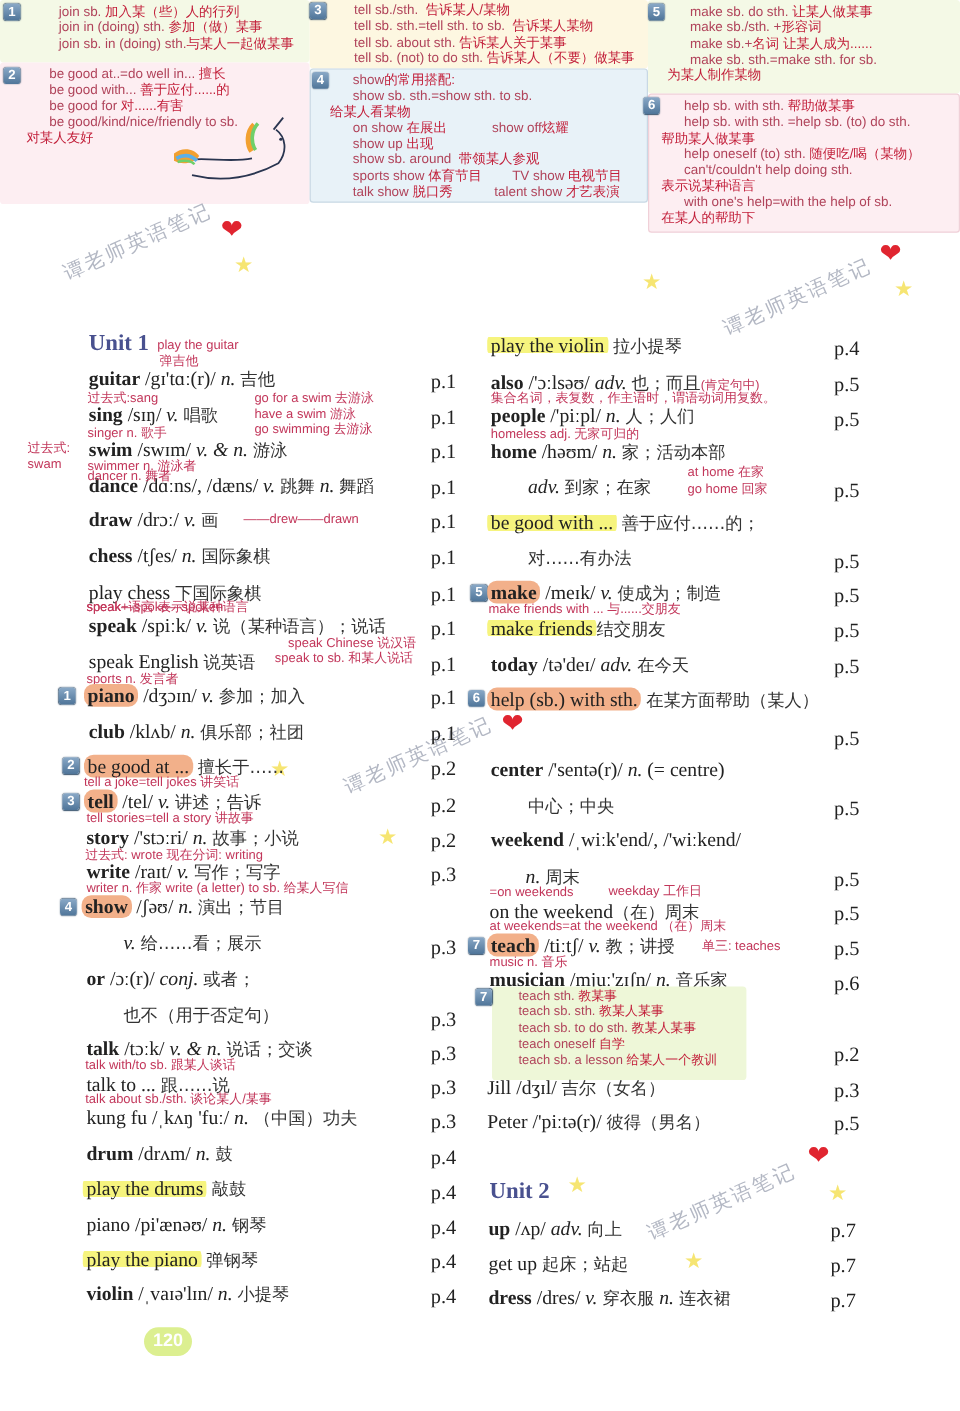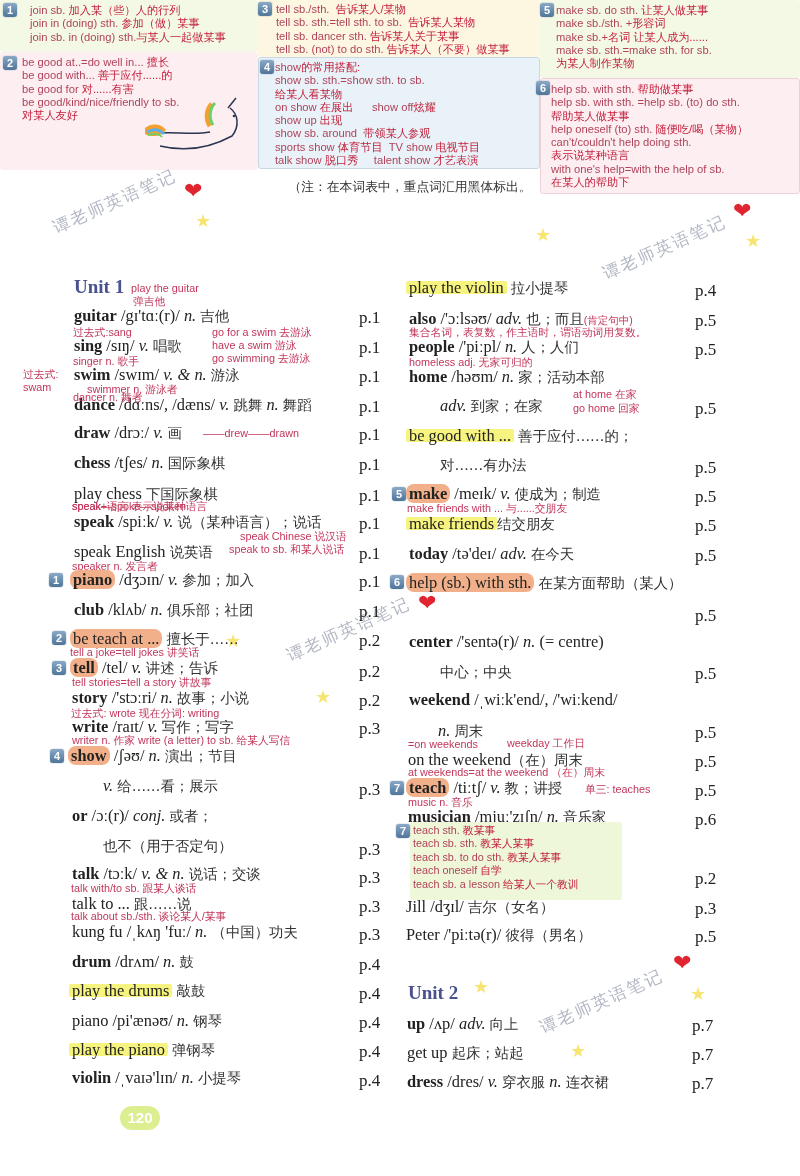--- a/index.html
+++ b/index.html
@@ -1,21 +1,21 @@
 <!DOCTYPE html>
 <html><head>
 <meta charset="utf-8">
 <style>
   * { box-sizing: border-box; margin: 0; padding: 0; }
   html, body { width: 800px; height: 1176px; background: #ffffff; overflow: hidden; }
   body { position: relative; font-family: "Liberation Serif", "DejaVu Serif", serif; color: #222; }
 
   .note-box { position: absolute; font-family: "Liberation Sans", "DejaVu Sans", sans-serif; font-size: 11.2px; line-height: 13.3px; border-radius: 3px; padding: 3px 6px 3px 6px; }
   .note-box .line { white-space: nowrap; }
-  .nb-en { color: #b0435a; }
+  .nb-en { color: #b0435a; margin-left: 19px; }
   .nb-zh { color: #c21f3a; }
   .badge { position: absolute; width: 14px; height: 14px; border-radius: 3px; background: linear-gradient(#8aa9c7, #4f7599); color: #fff; font-family: "Liberation Sans", sans-serif; font-size: 11px; font-weight: bold; text-align: center; line-height: 14px; box-shadow: 0 0 1px #34506a; }
 
   #box1 { left: 0; top: 0; width: 258px; height: 52px; background: #f4f9e6; padding-left: 30px; padding-top: 4px; }
   #box2 { left: 0; top: 52px; width: 258px; height: 118px; background: #fdeef2; padding-left: 22px; padding-top: 4px; }
   #box3 { left: 258px; top: 0; width: 282px; height: 57px; background: #fdf7e1; padding-left: 18px; padding-top: 3px; }
   #box4 { left: 258px; top: 57px; width: 282px; height: 112px; background: #e8f2f8; padding-left: 16px; padding-top: 3px; border: 1px solid #c8d8e4; }
   #box5 { left: 540px; top: 0; width: 260px; height: 78px; background: #f4f9e6; padding-left: 16px; padding-top: 4px; }
   #box6 { left: 540px; top: 78px; width: 260px; height: 116px; background: #fdeef2; padding-left: 10px; padding-top: 4px; border: 1px solid #f0d0d8; }
   #box7 { left: 410px; top: 822px; width: 212px; height: 78px; background: #eef7d8; padding-left: 3px; padding-top: 2px; font-size: 10.8px; line-height: 13.4px; }
@@ -68,21 +68,21 @@
   <path d="M75 7 C 69 13, 69 23, 73 29" stroke="#6fcf6a" stroke-width="3" fill="none"></path>
   <path d="M5 32 C 12 26, 22 28, 26 34 C 22 40, 12 42, 5 38" fill="#f2a030"></path>
   <path d="M7 36 C 14 32, 20 34, 24 38" stroke="#5ab0e8" stroke-width="3" fill="none"></path>
   <path d="M8 39 C 14 37, 20 38, 22 41" stroke="#6fcf6a" stroke-width="2" fill="none"></path>
 </svg>
 
 <div class="note-box" id="box3">
   <span class="badge" style="left:0px;top:2px">3</span>
   <div class="line"><span class="nb-en">tell sb./sth.</span>&nbsp; <span class="nb-zh">告诉某人/某物</span></div>
   <div class="line"><span class="nb-en">tell sb. sth.=tell sth. to sb.</span>&nbsp; <span class="nb-zh">告诉某人某物</span></div>
-  <div class="line"><span class="nb-en">tell sb. dancer sth.</span> <span class="nb-zh">告诉某人关于某事</span></div>
+  <div class="line"><span class="nb-en">tell sb. about sth.</span> <span class="nb-zh">告诉某人关于某事</span></div>
   <div class="line"><span class="nb-en">tell sb. (not) to do sth.</span> <span class="nb-zh">告诉某人（不要）做某事</span></div>
 </div>
 
 <div class="note-box" id="box4">
   <span class="badge" style="left:1px;top:2px">4</span>
   <div class="line"><span class="nb-en">show</span><span class="nb-zh">的常用搭配:</span></div>
   <div class="line"><span class="nb-en">show sb. sth.=show sth. to sb.</span></div>
   <div class="line"><span class="nb-zh">给某人看某物</span></div>
   <div class="line"><span class="nb-en">on show</span> <span class="nb-zh">在展出</span>&nbsp;&nbsp;&nbsp;&nbsp;&nbsp; <span class="nb-en">show off</span><span class="nb-zh">炫耀</span></div>
   <div class="line"><span class="nb-en">show up</span> <span class="nb-zh">出现</span></div>
@@ -106,21 +106,20 @@
   <div class="line"><span class="nb-en">help sb. with sth. =help sb. (to) do sth.</span></div>
   <div class="line"><span class="nb-zh">帮助某人做某事</span></div>
   <div class="line"><span class="nb-en">help oneself (to) sth.</span> <span class="nb-zh">随便吃/喝（某物）</span></div>
   <div class="line"><span class="nb-en">can't/couldn't help doing sth.</span></div>
   <div class="line"><span class="nb-zh">表示说某种语言</span></div>
   <div class="line"><span class="nb-en">with one's help=with the help of sb.</span></div>
   <div class="line"><span class="nb-zh">在某人的帮助下</span></div>
 </div>
 
 <div class="notice">
-  <div>（注：在本词表中，重点词汇用黑体标出。</div>
 </div>
 
 <span class="heart" style="left:184px;top:180px">❤</span>
 <span class="heart" style="left:733px;top:200px">❤</span>
 <span class="heart" style="left:418px;top:592px">❤</span>
 <span class="heart" style="left:673px;top:952px">❤</span>
 <span class="star" style="left:195px;top:212px">★</span>
 <span class="star" style="left:535px;top:226px">★</span>
 <span class="star" style="left:745px;top:232px">★</span>
 <span class="star" style="left:225px;top:632px">★</span>
@@ -152,21 +151,21 @@
 </div>
 <div class="page" style="left:359px;top:338px">p.1</div>
 <div class="ann" style="left:73px;top:355px">singer n. 歌手</div>
 <div class="ann" style="left:23px;top:368px">过去式:</div>
 <div class="ann" style="left:23px;top:381px">swam</div>
 
 <div class="entry" style="left:74px;top:365px">
   <b>swim</b> <span>/swɪm/</span> <i>v. &amp; n.</i> <span class="zh">游泳</span>
 </div>
 <div class="page" style="left:359px;top:367px">p.1</div>
-<div class="ann" style="left:87px;top:383px">swimmer n. 游泳者</div>
+<div class="ann" style="left:73px;top:383px">swimmer n. 游泳者</div>
 
 <div class="entry" style="left:74px;top:395px">
   <b>dance</b> <span>/dɑːns/, /dæns/</span> <i>v.</i> <span class="zh">跳舞</span> <i>n.</i> <span class="zh">舞蹈</span>
 </div>
 <div class="page" style="left:359px;top:397px">p.1</div>
 <div class="ann" style="left:73px;top:391px">dancer n. 舞者</div>
 
 <div class="entry" style="left:74px;top:423px">
   <b>draw</b> <span>/drɔː/</span> <i>v.</i> <span class="zh">画</span>
 </div>
@@ -189,36 +188,36 @@
 </div>
 <div class="page" style="left:359px;top:514px">p.1</div>
 <div class="ann" style="left:72px;top:500px">speak+语言  表示说某种语言</div>
 <div class="ann" style="left:240px;top:530px">speak Chinese 说汉语</div>
 
 <div class="entry" style="left:74px;top:542px">
   <span>speak English</span> <span class="zh">说英语</span>
 </div>
 <div class="ann" style="left:229px;top:543px">speak to sb. 和某人说话</div>
 <div class="page" style="left:359px;top:544px">p.1</div>
-<div class="ann" style="left:72px;top:560px">speaker n. 发言者</div>
+<div class="ann" style="left:72px;top:560px">sports n. 发言者</div>
 
 <span class="badge" style="left:49px;top:573px">1</span>
 <div class="entry" style="left:70px;top:570px">
   <b class="hl-o">piano</b> <span>/dʒɔɪn/</span> <i>v.</i> <span class="zh">参加；加入</span>
 </div>
 <div class="page" style="left:359px;top:572px">p.1</div>
 
 <div class="entry" style="left:74px;top:600px">
   <b>club</b> <span>/klʌb/</span> <i>n.</i> <span class="zh">俱乐部；社团</span>
 </div>
 <div class="page" style="left:359px;top:602px">p.1</div>
 
 <span class="badge" style="left:52px;top:631px">2</span>
 <div class="entry" style="left:70px;top:629px">
-  <span class="hl-o">be teach at ...</span> <span class="zh">擅长于……</span>
+  <span class="hl-o">be good at ...</span> <span class="zh">擅长于……</span>
 </div>
 <div class="page" style="left:359px;top:631px">p.2</div>
 <div class="ann" style="left:70px;top:646px">tell a joke=tell jokes 讲笑话</div>
 
 <span class="badge" style="left:52px;top:661px">3</span>
 <div class="entry" style="left:70px;top:658px">
   <b class="hl-o">tell</b> <span>/tel/</span> <i>v.</i> <span class="zh">讲述；告诉</span>
 </div>
 <div class="page" style="left:359px;top:662px">p.2</div>
 <div class="ann" style="left:72px;top:676px">tell stories=tell a story 讲故事</div>

